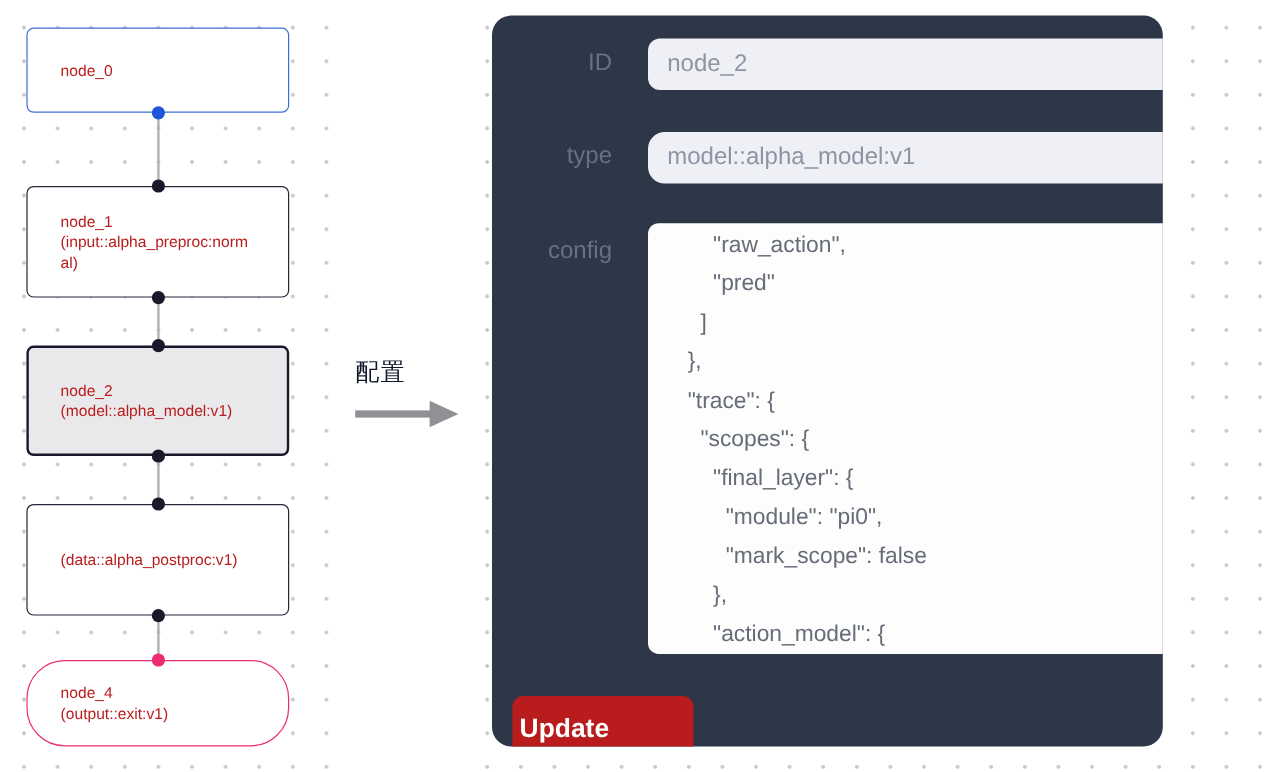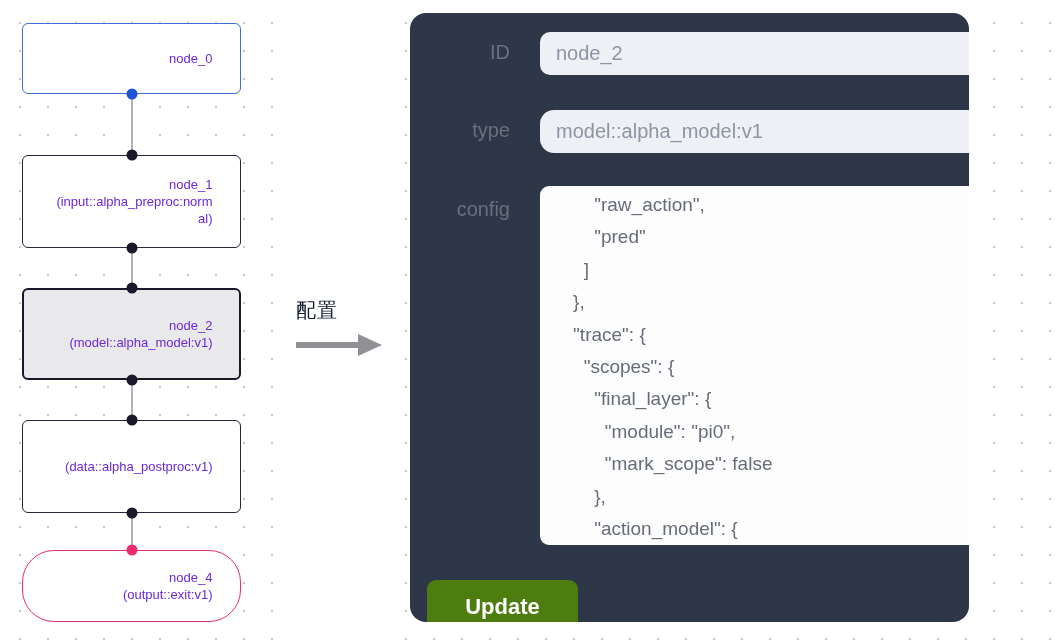--- a/index.html
+++ b/index.html
@@ -16,21 +16,21 @@
   .dotfield.left{left:0;width:284px;}
   .dotfield.right{left:386px;width:676px;}
 
   
   .flow-node{
     position:absolute;left:22px;width:219px;background:#ffffff;
     border:1.5px solid #232838;border-radius:6px;box-sizing:border-box;
     display:flex;align-items:center;justify-content:center;
   }
   .flow-node .node-text{
-    width:162px;text-align:right;font-size:13px;line-height:17px;color:#6d28d9;
+    width:162px;text-align:left;font-size:13px;line-height:17px;color:#b91c1c;
     word-break:break-all;
   }
   .node-input{border-color:#3d6ed6;}
   .node-selected{background:#e9e9eb;border-width:2.5px;border-color:#1a192b;}
   .node-output{border-color:#ec2d72;border-radius:32px;}
 
   .handle{
     position:absolute;width:11px;height:11px;border-radius:50%;
     background:#1a192b;transform:translate(-50%,-50%);z-index:3;
   }
@@ -82,23 +82,23 @@
     position:absolute;top:1px;right:1px;bottom:1px;width:13px;
     background:#f7f7f8;border-left:1px solid #e9e9ea;border-radius:0 8px 8px 0;
   }
   .scrollbar-thumb{
     position:absolute;left:2px;top:24px;width:9px;height:36px;
     background:#c2c2c5;border-radius:5px;
   }
   .resize-grip{position:absolute;right:3px;bottom:3px;width:13px;height:13px;}
   .update-btn{
     position:absolute;left:17px;top:567px;width:151px;height:54px;
-    background:#4d7c0f;border:none;border-radius:9px;color:#ffffff;
+    background:#b91c1c;border:none;border-radius:9px;color:#ffffff;
     font-size:22px;font-weight:bold;font-family:"Liberation Sans","DejaVu Sans",sans-serif;
-    cursor:pointer;text-align:center;
+    cursor:pointer;text-align:left;
   }
 </style>
 </head>
 <body>
 
 <div class="stage">
 
   <div class="dotfield left"></div>
   <div class="dotfield right"></div>
 

